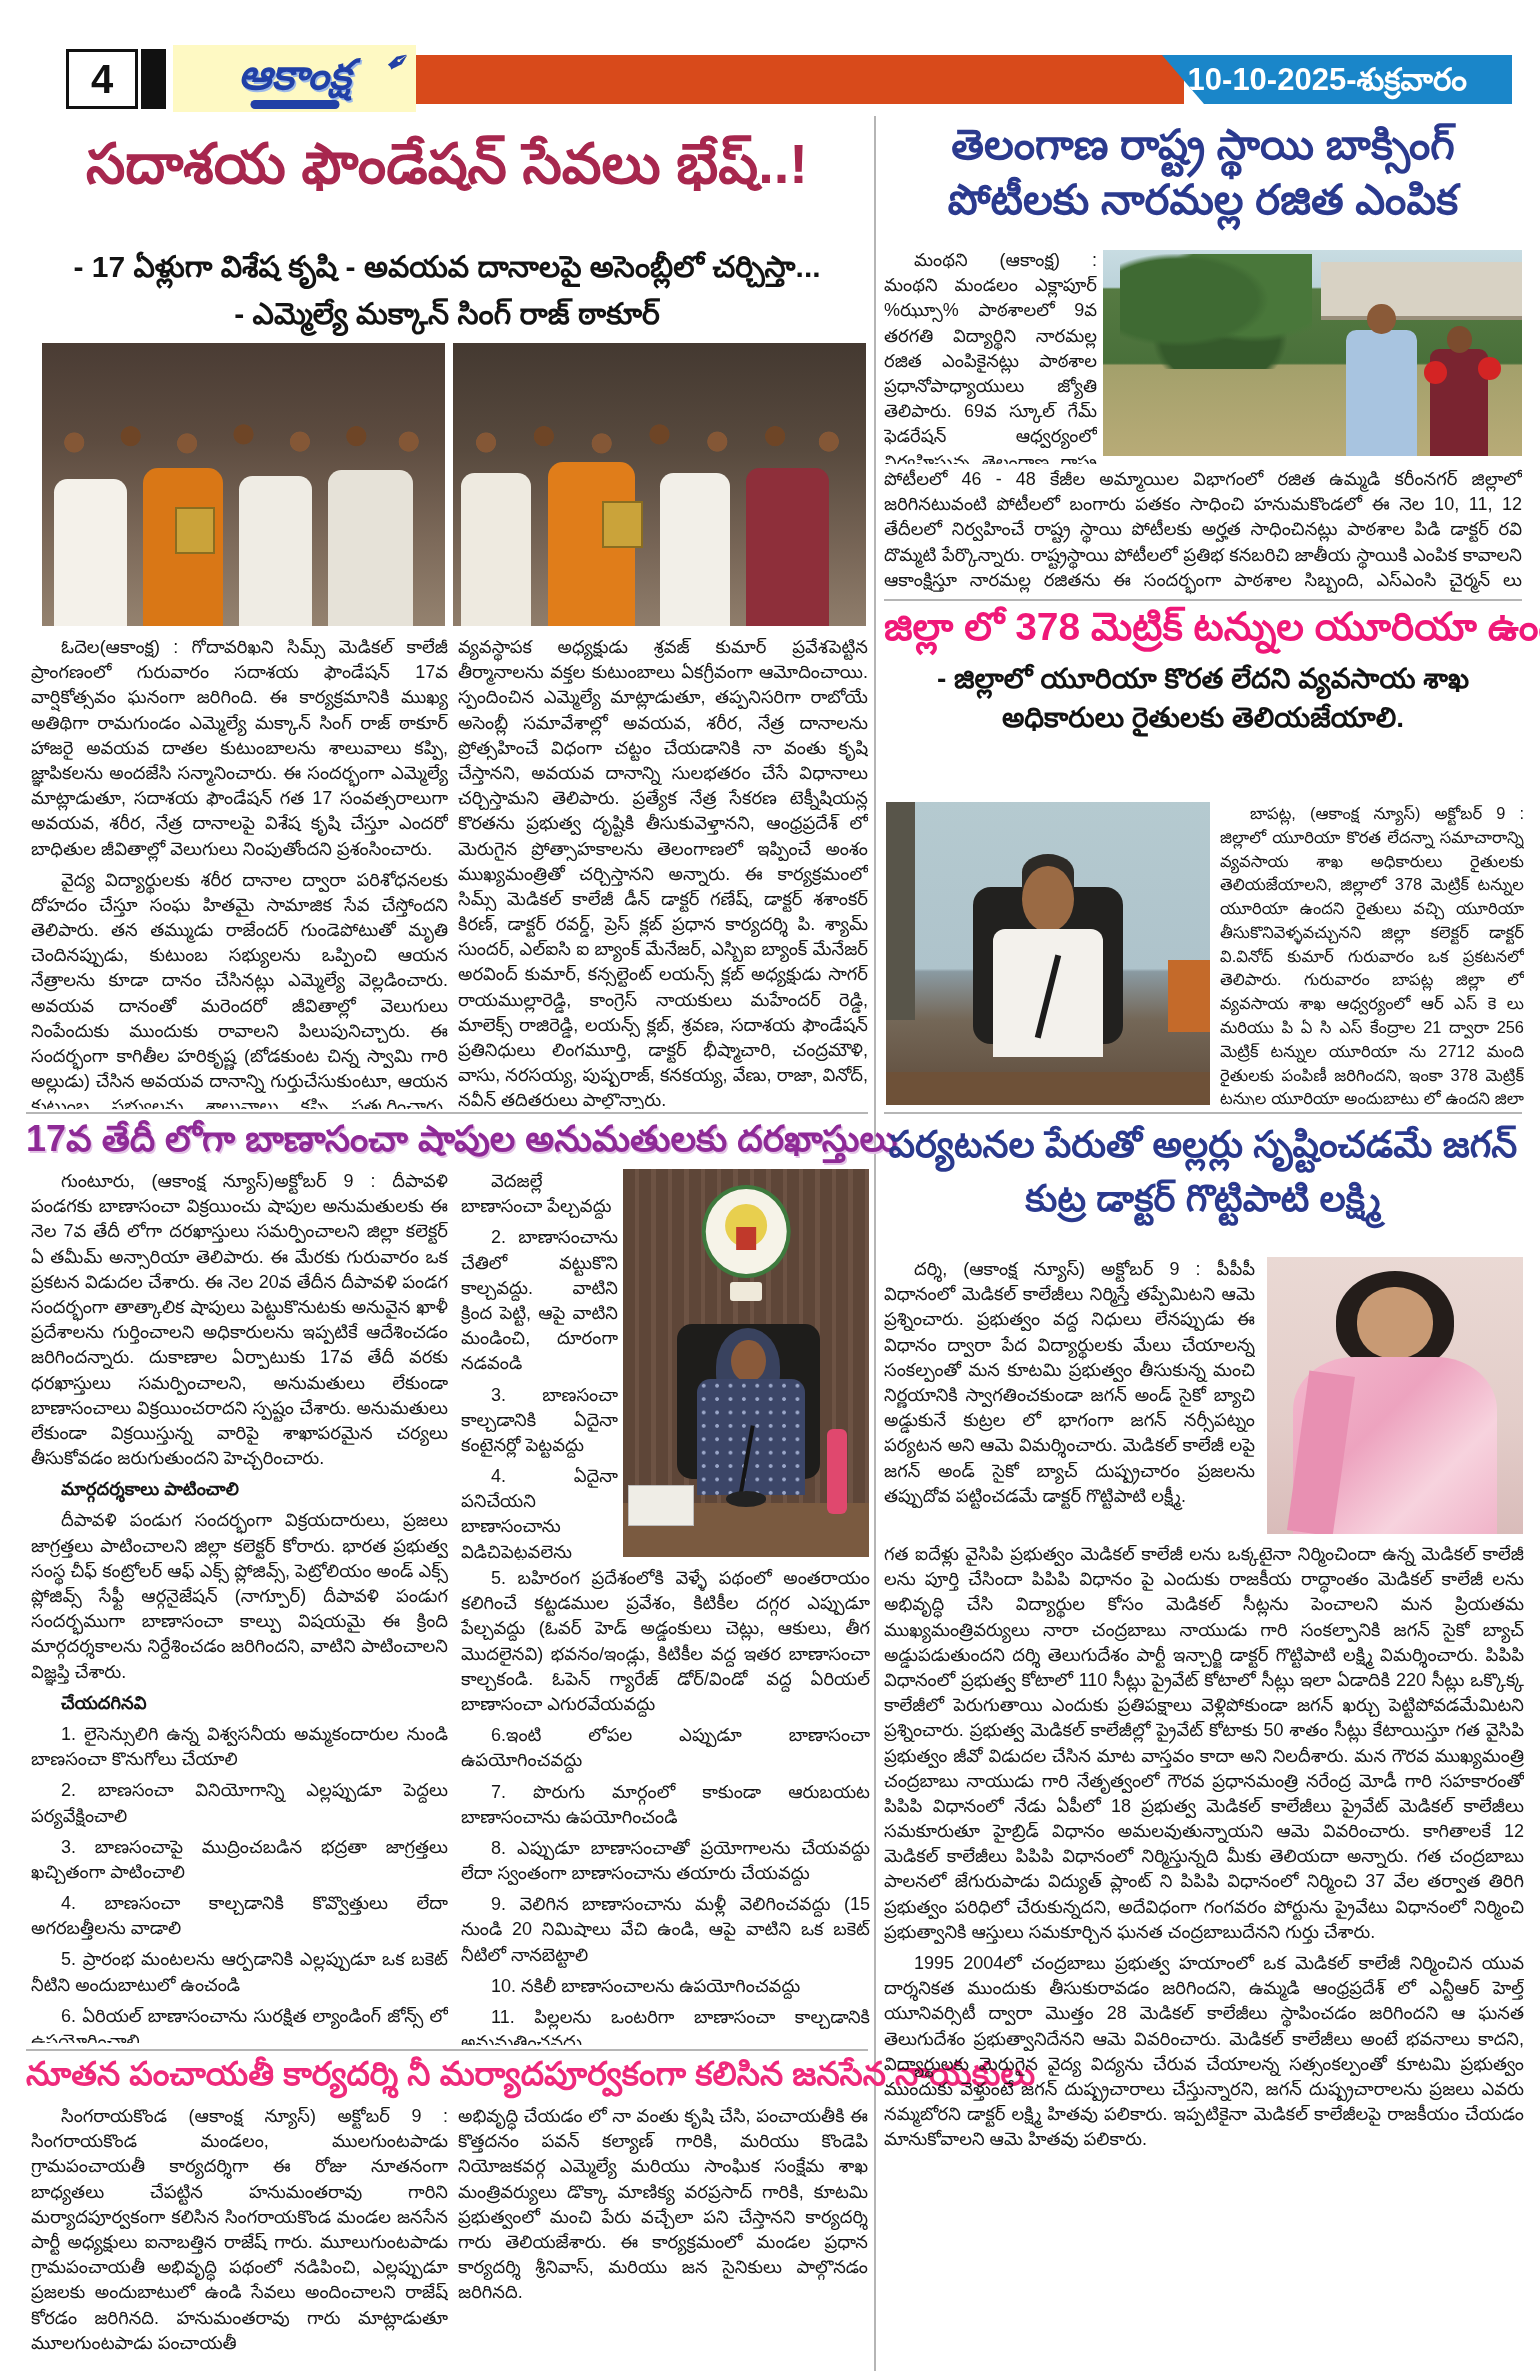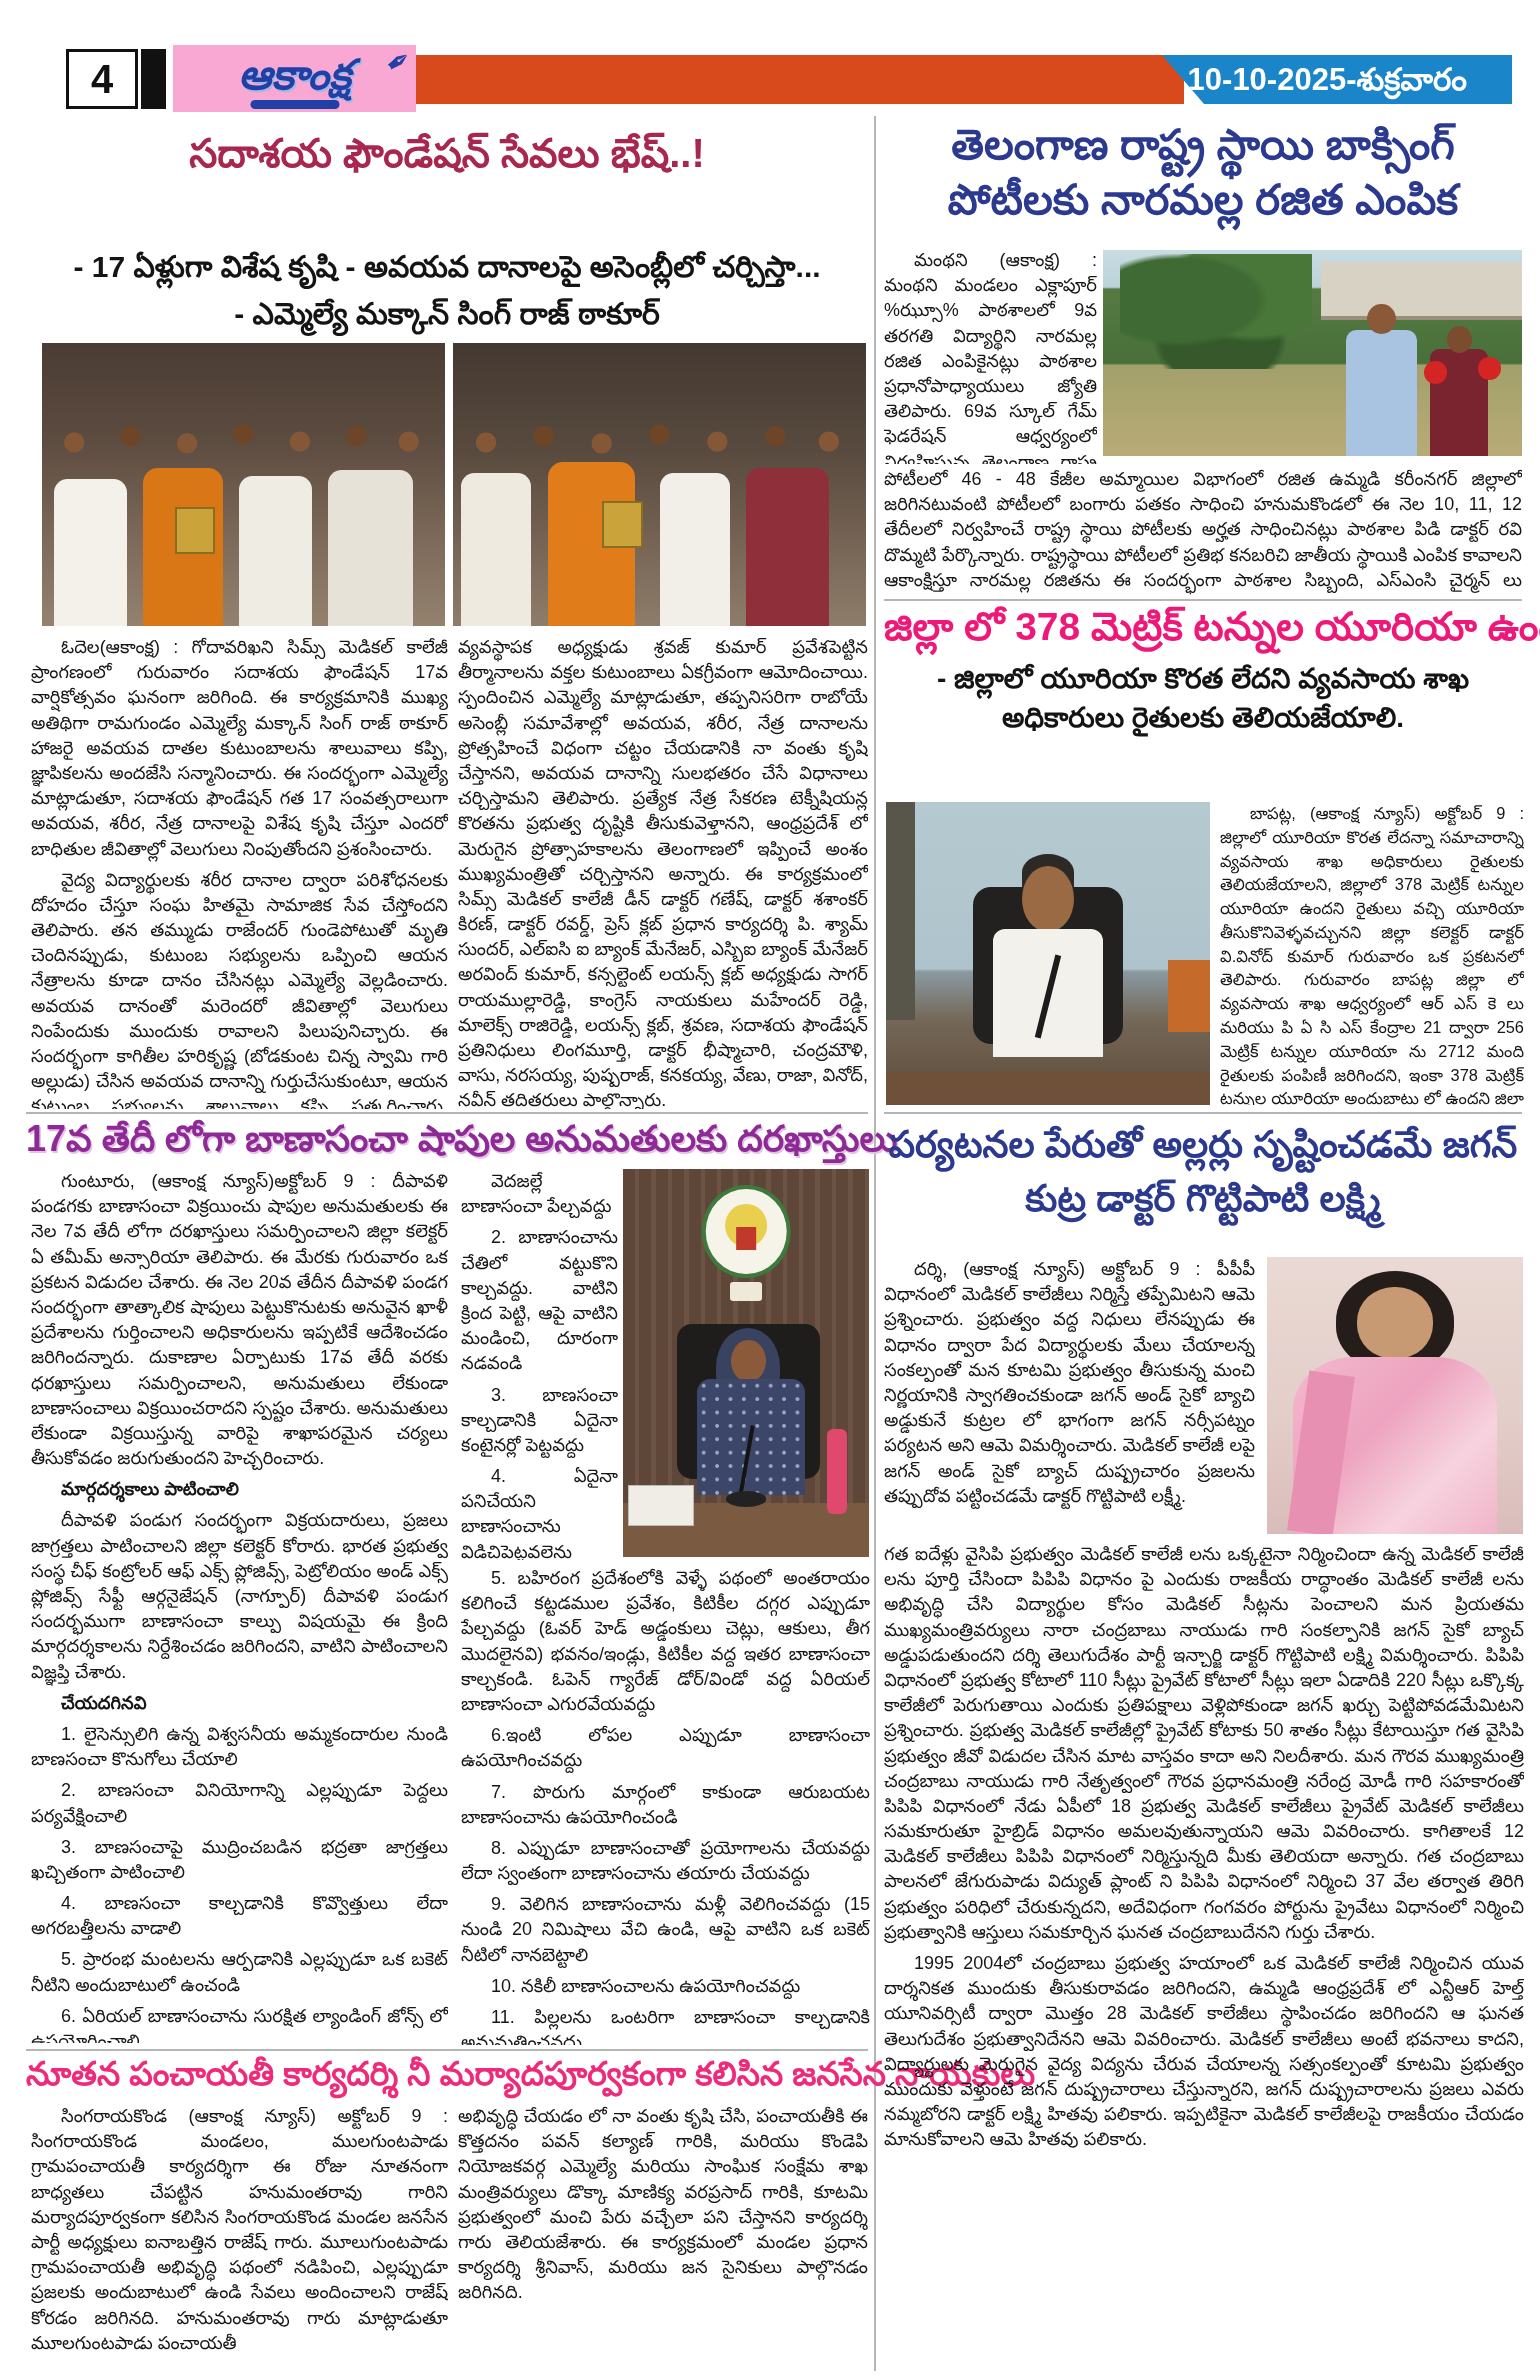--- a/index.html
+++ b/index.html
@@ -5,41 +5,41 @@
   html,body { margin:0; padding:0; background:#e8e8e8; }
   .page { position:relative; width:1541px; height:2377px; background:#ffffff;
           font-family:"Liberation Sans", sans-serif; overflow:hidden; }
   .abs { position:absolute; }
 
   
   .pagenum { left:66px; top:49px; width:72px; height:60px; background:#fff;
              border:3.7px solid #111; box-sizing:border-box; text-align:center;
              font-size:40px; font-weight:bold; color:#111; line-height:54px; }
   .pagenum-strip { left:141px; top:49px; width:25px; height:60px; background:#111; }
-  .masthead-box { left:173px; top:45px; width:243px; height:67px; background:#f9a8d4; }
+  .masthead-box { left:173px; top:45px; width:243px; height:67px; background:#fef9c3; }
   .masthead-title { position:absolute; left:0; top:6px; width:100%; text-align:center;
              font-size:42px; font-weight:bold; color:#2140a6; font-style:italic;
              text-shadow:1.5px 1.5px 0 #9db9e8; }
   .pen-icon { position:absolute; right:4.5px; top:-1.5px; font-size:30px; color:#2140a6;
              transform:rotate(-35deg); }
   .masthead-ribbon { position:absolute; left:50%; bottom:3px; width:89px; height:9px;
              transform:translateX(-50%); background:#2140a6; border-radius:4.5px; }
   .band-orange { left:416px; top:55px; width:768px; height:49px; background:#d84a1b; }
   .band-date { left:1162px; top:55px; width:350px; height:49px; background:#1a86c9;
              clip-path:polygon(0 0,100% 0,100% 100%,12% 100%);
              color:#fff; font-size:31px; font-weight:bold; line-height:49px;
              text-align:center; padding-right:19.4px; box-sizing:border-box; }
 
   
   .vrule { width:1.5px; background:#b5b5b5; }
   .hrule { height:1.5px; background:#b5b5b5; }
 
   
   .headline { text-align:center; font-weight:bold; white-space:nowrap; }
-  .hl-sadasaya { left:26px; top:131px; width:842px; font-size:40px; color:#a7274e; }
+  .hl-sadasaya { left:26px; top:131px; width:842px; font-size:56px; color:#a7274e; }
   .hl-boxing  { left:884px; top:118px; width:638px; font-size:42px; color:#2b3a8e;
                 white-space:normal; line-height:1.3; }
   .hl-urea    { left:884px; top:605px; width:638px; font-size:39px; color:#ef1878; }
   .hl-fireworks { left:26px; top:1118px; width:842px; font-size:36px; color:#8e2a96;
                 text-shadow:1.5px 1.5px 0 #e3c2e6; }
   .hl-lakshmi { left:884px; top:1118px; width:638px; font-size:37px; color:#2b3a8e;
                 white-space:normal; line-height:1.45; }
   .hl-janasena { left:26px; top:2055px; width:842px; font-size:33px; color:#ee2a7b; }
   .subhead { text-align:center; font-weight:bold; color:#141414; }
 

